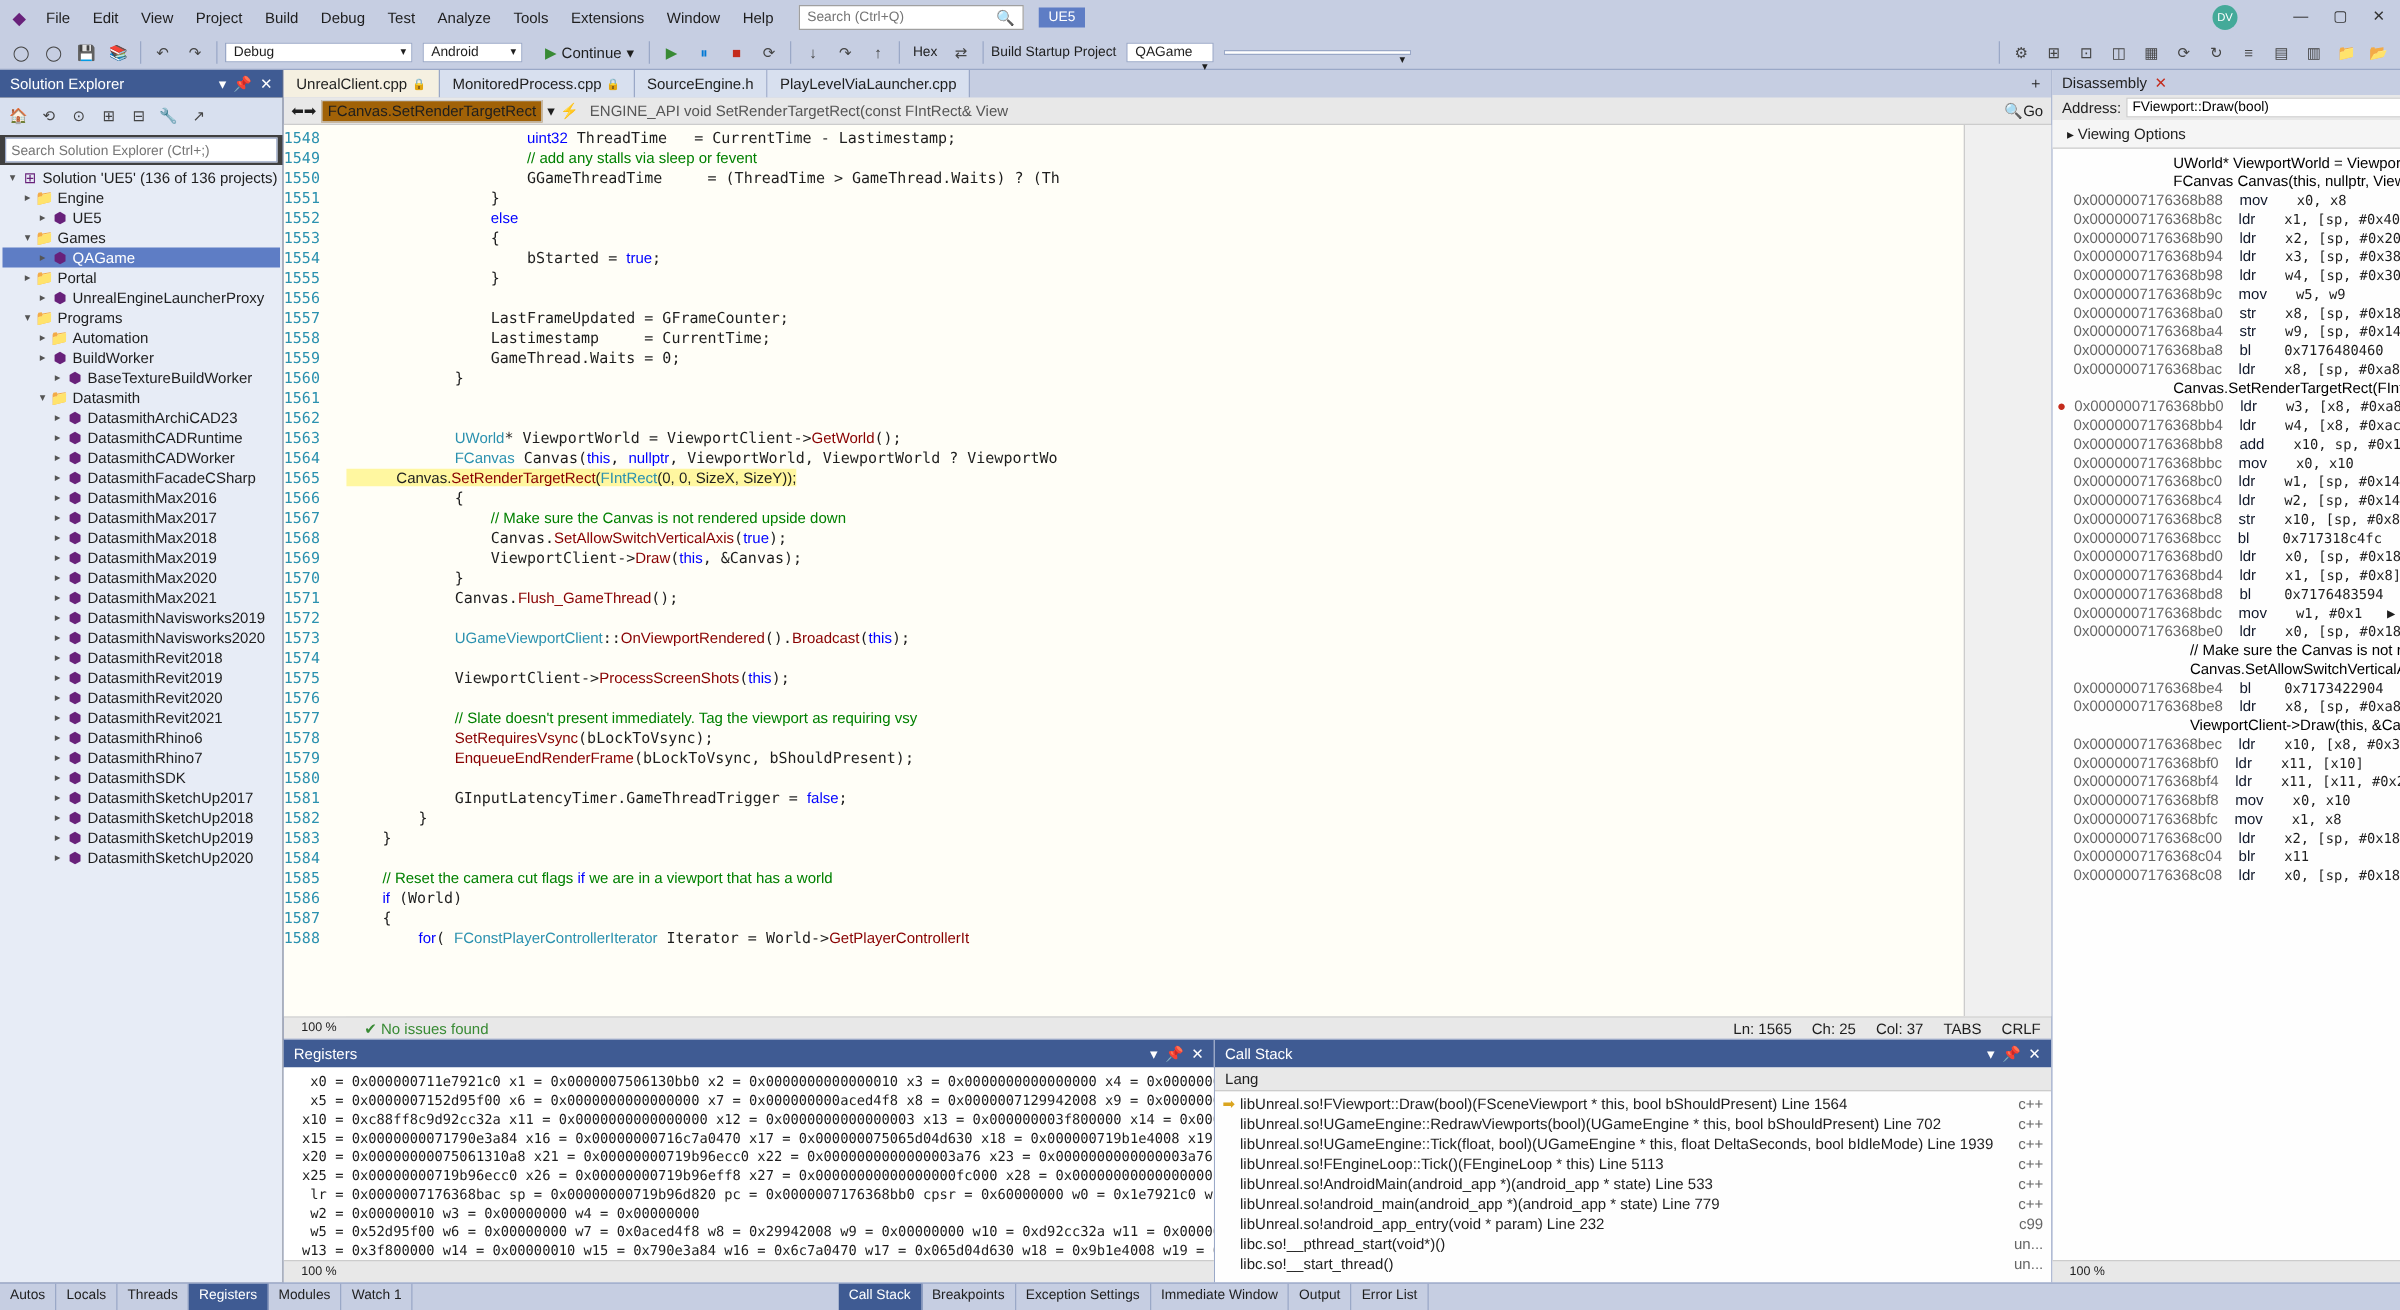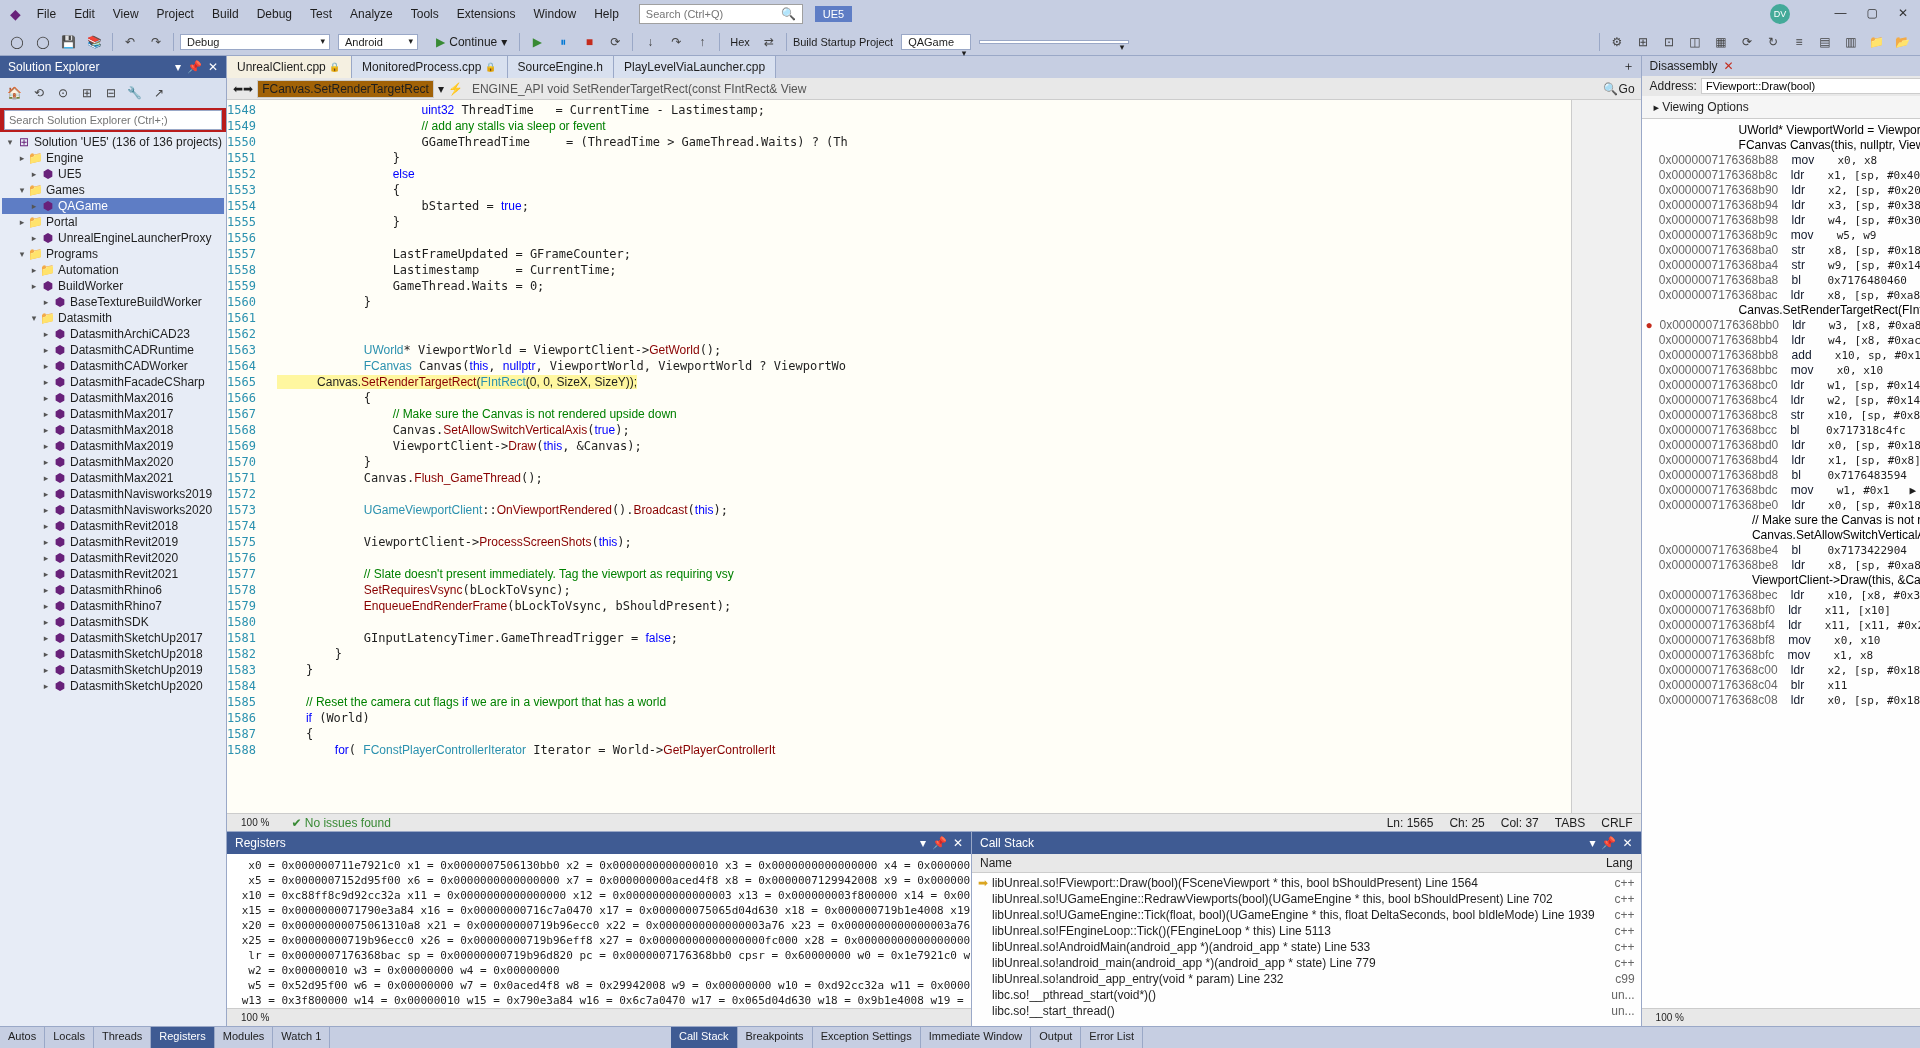--- a/index.html
+++ b/index.html
@@ -1,34 +1,34 @@
 <!DOCTYPE html>
 <html><head>
 <meta charset="utf-8">
 <style>
 *{margin:0;padding:0;box-sizing:border-box;font-family:'Segoe UI',Tahoma,sans-serif;font-size:12px}
 body{background:#c6cee2;color:#1e1e1e;overflow:hidden;width:1920px;height:1048px;position:relative}
 .menubar{height:28px;background:#c6cee2;display:flex;align-items:center;padding:0 10px;gap:2px}
 .menubar-item{padding:4px 8px;cursor:pointer}
-.search-box{margin-left:10px;background:#fff;border:1px solid #a0a0a0;padding:2px 6px;width:164px;display:flex;}
+.search-box{margin-left:10px;background:#fff;border:1px solid #a0a0a0;padding:2px 6px;width:180px;display:flex;}
 .search-box input{border:none;outline:none;width:100%;font-size:11px}
 .search-icon{color:#666;margin-left:4px}
 .ues-badge{margin-left:10px;background:#5e7dc5;color:#fff;padding:2px 8px;font-size:11px}
 .window-ctrls{position:absolute;right:8px;top:4px;display:flex;gap:12px;color:#333}
 .window-ctrls span{cursor:pointer;padding:2px 4px}
 .avatar{position:absolute;right:130px;top:4px;width:20px;height:20px;background:#4a9;border-radius:50%;color:#fff;display:flex;align-items:center;justify-content:center;font-size:9px}
 .toolbar{height:28px;background:#c6cee2;display:flex;align-items:center;padding:0 6px;gap:4px;border-bottom:1px solid #9aa8c7}
 .tb-btn{width:22px;height:22px;display:flex;align-items:center;justify-content:center;cursor:pointer;color:#444}
 .tb-sep{width:1px;height:18px;background:#9aa8c7;margin:0 2px}
 .tb-combo{background:#fff;border:1px solid #9aa8c7;padding:1px 18px 1px 6px;font-size:11px;position:relative}
 .tb-combo::after{content:'▾';position:absolute;right:4px;font-size:9px}
 .continue-btn{display:flex;align-items:center;gap:4px;padding:2px 6px;cursor:pointer}
 .play-icon{color:#388a34}
 .main{display:flex;height:calc(100% - 78px)}
-.solexp{width:232px;background:#b91c1c;border-right:1px solid #9aa8c7;display:flex;flex-direction:column}
+.solexp{width:232px;background:#404040;border-right:1px solid #9aa8c7;display:flex;flex-direction:column}
 .panel-header{background:#3f5b93;color:#fff;padding:4px 8px;font-size:11px;display:flex;justify-content:space-between;align-items:center}
 .panel-header .hdr-btns{display:flex;gap:6px;font-size:10px}
 .solexp-toolbar{display:flex;gap:2px;padding:4px;background:#d8e0ef}
 .solexp-search{margin:2px 4px;background:#fff;border:1px solid #9aa8c7;padding:2px 4px}
 .solexp-search input{border:none;outline:none;width:100%;font-size:11px}
 .tree{flex:1;overflow:auto;padding:2px;font-size:11px;background:#e7ecf6}
 .tree-item{display:flex;align-items:center;padding:1px 2px;white-space:nowrap;cursor:pointer}
 .tree-item.selected{background:#5e7dc5;color:#fff}
 .tree-caret{width:12px;text-align:center;font-size:9px;color:#555}
 .tree-icon{width:16px;text-align:center;margin-right:2px}
@@ -512,21 +512,20 @@
       <div class="callstack-panel">
         <div class="panel-header">
           <span>Call Stack</span>
           <span class="hdr-btns">
               <span>▾</span> 
               <span>📌</span> 
               <span>✕</span>
             </span>
         </div>
         <div class="cs-header">
-          <span style="flex:1">Name</span>
           <span>Lang</span>
         </div>
         <div class="cs-body" id="cs-body">
             <div class="cs-row">
               <span class="cs-arrow">➡</span>
               <span class="cs-name">libUnreal.so!FViewport::Draw(bool)(FSceneViewport * this, bool bShouldPresent) Line 1564</span>
               <span class="cs-lang">c++</span>
             </div>
             <div class="cs-row">
               <span class="cs-arrow"></span>

